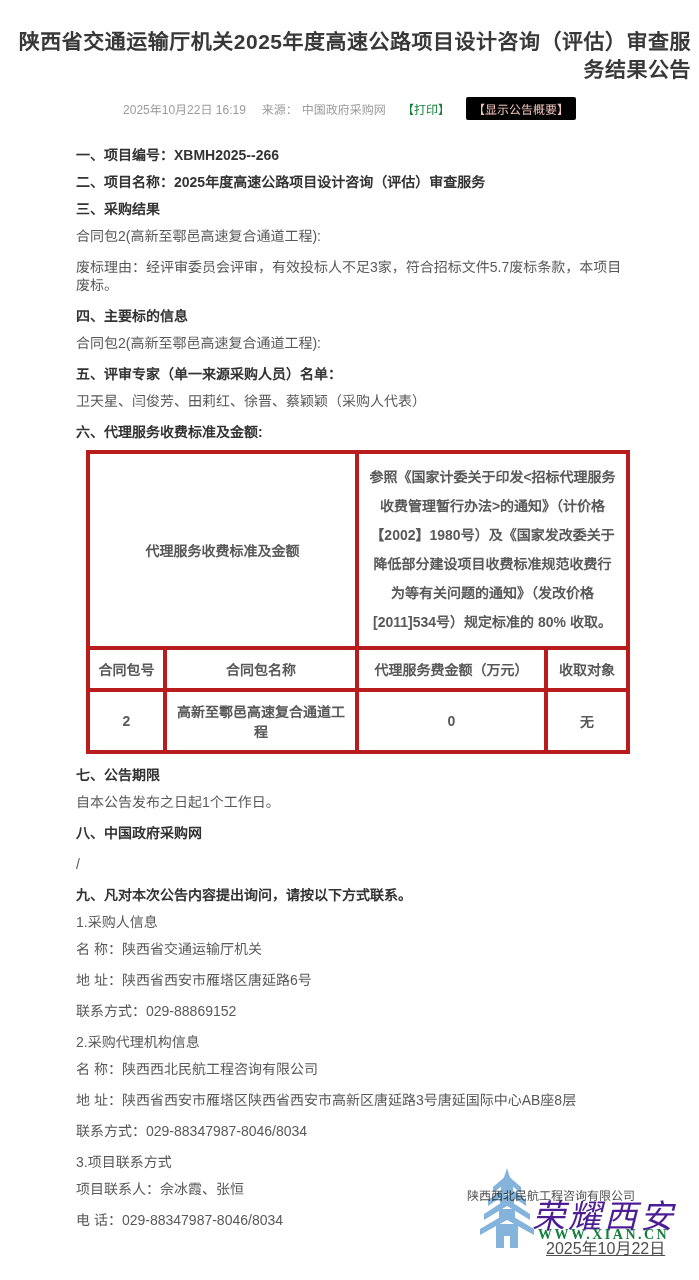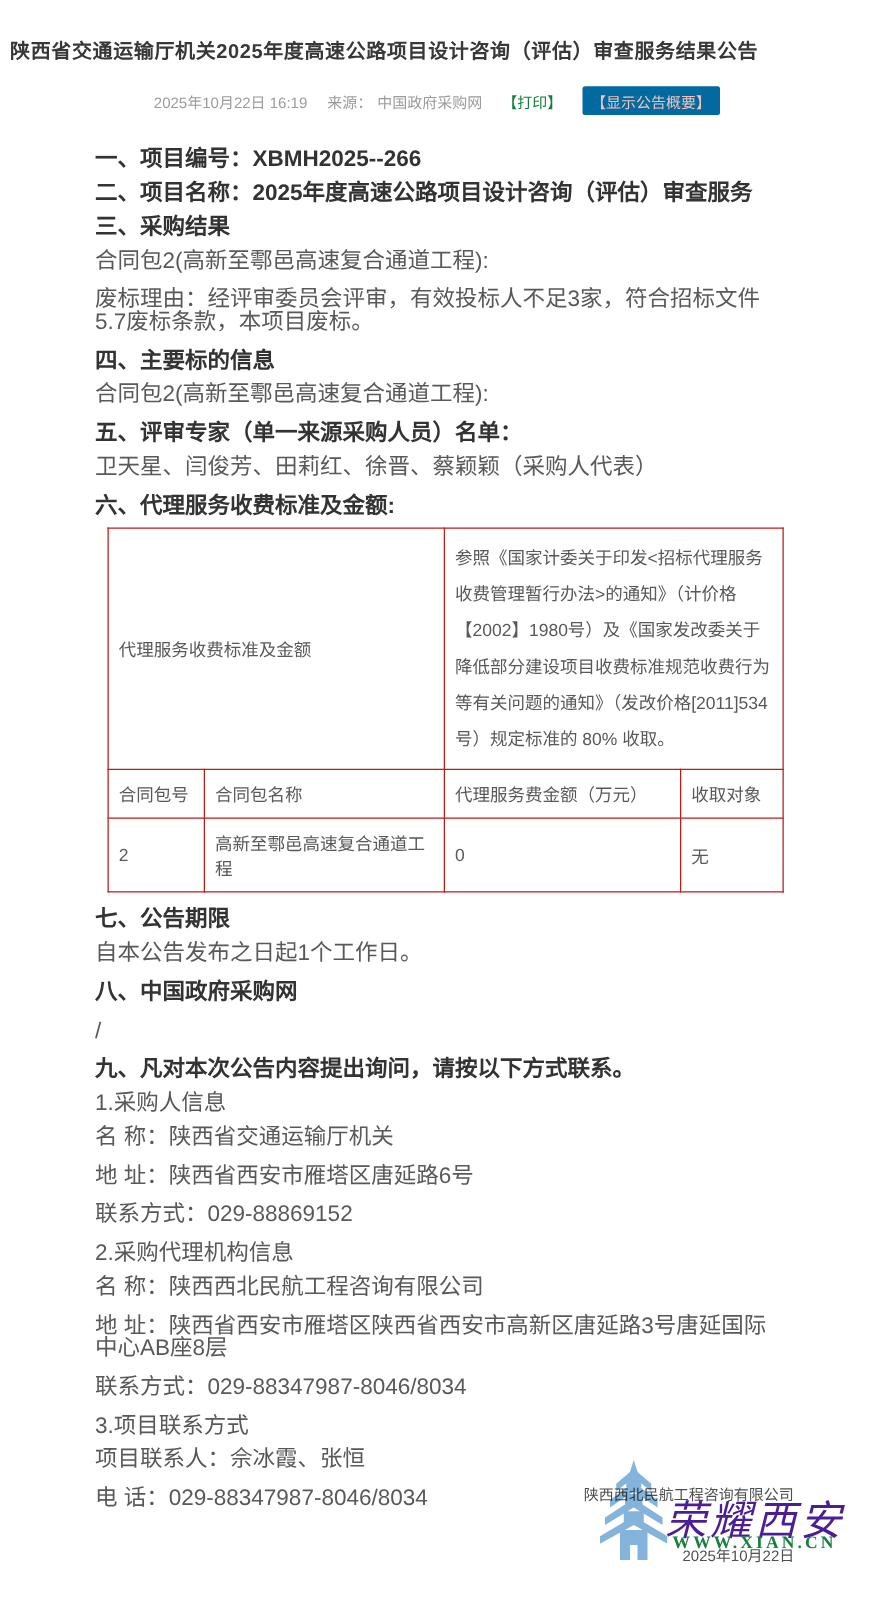--- a/index.html
+++ b/index.html
@@ -4,66 +4,66 @@
 <style>
   html,body{margin:0;padding:0;}
   body{
     width:699px;height:1280px;position:relative;overflow:hidden;
     background:#ffffff;
     font-family:"Liberation Sans","DejaVu Sans",sans-serif;
   }
   
   .doc-title{
     margin:28px 8px 0;
-    font-size:16px;font-weight:bold;color:#383838;
-    text-align:left;letter-spacing:0.5px;line-height:28px;
+    font-size:21px;font-weight:bold;color:#383838;
+    text-align:right;letter-spacing:0.5px;line-height:28px;
   }
   .meta-bar{
     margin-top:13px;
     display:flex;justify-content:center;align-items:center;gap:16px;
     font-size:12px;color:#9b9b9b;
   }
   .meta-source{display:inline-flex;gap:4px;}
   .meta-print{color:#15803d;cursor:pointer;}
   .meta-summary-btn{
-    background:#0369a1;color:#efc3b9;border:none;cursor:pointer;
+    background:#000000;color:#efc3b9;border:none;cursor:pointer;
     font-size:12px;padding:3px 7px;border-radius:2px;
     font-family:inherit;
   }
   
   #content{
     margin:26px 74px 0 76px;
   }
-  .blk{margin:0 0 9px;font-size:18px;line-height:18px;color:#595959;}
+  .blk{margin:0 0 9px;font-size:14px;line-height:18px;color:#595959;}
   .heading{font-weight:bold;color:#333333;}
   .gap{margin-top:13px;}
   .gap-sm{margin-top:13px;}
   
   table.fee{
     border-collapse:collapse;table-layout:fixed;
     margin:6px 0 12px 10px;width:540px;
     font-size:14px;color:#595959;
   }
   table.fee td,table.fee th{
-    border:1px solid #b91c1c;font-weight:normal;
-    padding:9px 8px;text-align:left;vertical-align:middle;
+    border:4px solid #b91c1c;font-weight:bold;
+    padding:9px 8px;text-align:center;vertical-align:middle;
     overflow:hidden;
   }
   td.t-merged-label{text-align:center;}
   td.t-merged-text{
     text-align:center;line-height:29px;padding:10px 7px;
   }
   
   .sig-company{
     position:absolute;left:467px;top:1186px;
     font-size:12px;color:#4f4f4f;letter-spacing:0;white-space:nowrap;
   }
   .sig-date{
     position:absolute;left:546px;top:1235px;
-    font-size:12px;color:#4f4f4f;white-space:nowrap;
+    font-size:16px;color:#4f4f4f;white-space:nowrap;text-decoration:underline;
   }
   
   .watermark{
     position:absolute;left:470px;top:1166px;width:225px;height:92px;
     mix-blend-mode:multiply;pointer-events:none;
   }
   .wm-pagoda{position:absolute;left:10px;top:2px;}
   .wm-brand{
     position:absolute;left:62px;top:24px;
     font-family:"DejaVu Serif","Liberation Serif",serif;

